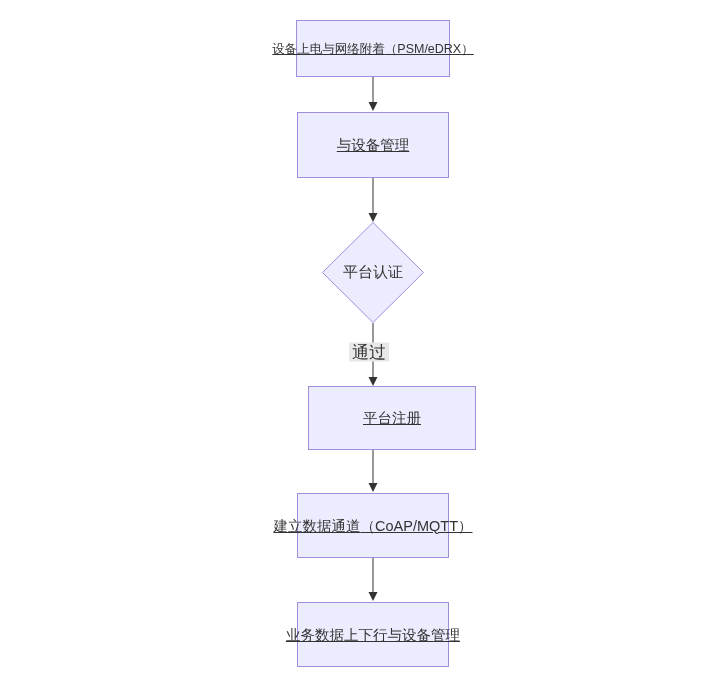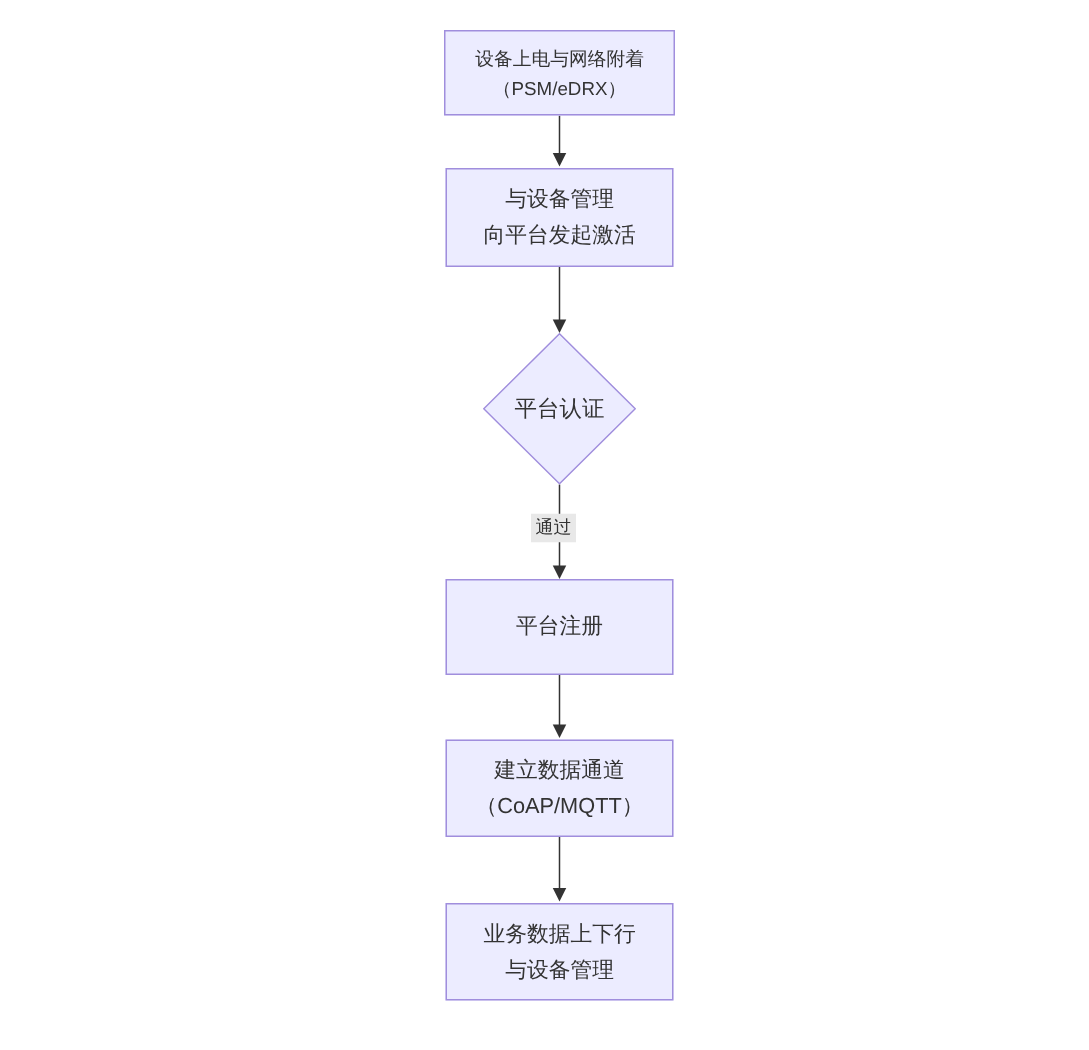--- a/index.html
+++ b/index.html
@@ -29,25 +29,26 @@
     width: 726px; height: 700px;
     pointer-events: none;
   }
   .edge-line { stroke: var(--arrow); stroke-width: 1; }
   .edge-head { fill: var(--arrow); stroke: none; }
   .node {
     position: absolute;
     background: var(--node-fill);
     border: 1px solid var(--node-border);
     display: flex;
-    flex-direction: column;
+    flex-direction: row;
     align-items: center;
     justify-content: center;
     text-align: center;
     color: var(--text);
+    text-decoration: underline;
   }
   .node .line { display: block; white-space: nowrap; }
   .node-sm { font-size: 12.5px; line-height: 20px; }
   .node-md { font-size: 14.5px; line-height: 24px; }
   .diamond-wrap {
     position: absolute;
     background: transparent;
     border: none;
   }
   .diamond-wrap svg { position: absolute; left: 0; top: 0; }
@@ -62,21 +63,21 @@
     display: flex;
     align-items: center;
     justify-content: center;
     font-size: 15px;
     color: var(--text);
   }
   .edge-label {
     position: absolute;
     transform: translate(-50%, -50%);
     background: var(--edge-label-bg);
-    font-size: 12px;
+    font-size: 17px;
     line-height: 17px;
     padding: 1px 3px;
     color: var(--text);
     white-space: nowrap;
   }
 </style>
 </head>
 <body>
 
 <div class="canvas">
@@ -104,33 +105,32 @@
     </g>
   </svg>
 
   <div class="node node-sm" style="left:296px; top:20px; width:154px; height:57px;">
     <span class="line">设备上电与网络附着</span>
     <span class="line">（PSM/eDRX）</span>
   </div>
 
   <div class="node node-md" style="left:297px; top:112px; width:152px; height:66px;">
     <span class="line">与设备管理</span>
-    <span class="line">向平台发起激活</span>
   </div>
 
   <div class="diamond-wrap" style="left:322px; top:222px; width:102px; height:101px;">
     <svg width="102" height="101" viewBox="0 0 102 101" xmlns="http://www.w3.org/2000/svg">
       <polygon class="diamond-shape" points="51,0.5 101.5,50.5 51,100.5 0.5,50.5"></polygon>
     </svg>
     <div class="diamond-label">平台认证</div>
   </div>
 
   <div class="edge-label" style="left:369px; top:352px;">通过</div>
 
-  <div class="node node-md" style="left:297px; top:386px; width:152px; height:64px;align-items:center;">
+  <div class="node node-md" style="left:308px; top:386px; width:168px; height:64px;align-items:center;">
     <span class="line">平台注册</span>
   </div>
 
   <div class="node node-md" style="left:297px; top:493px; width:152px; height:65px;">
     <span class="line">建立数据通道</span>
     <span class="line">（CoAP/MQTT）</span>
   </div>
 
   <div class="node node-md" style="left:297px; top:602px; width:152px; height:65px;">
     <span class="line">业务数据上下行</span>

